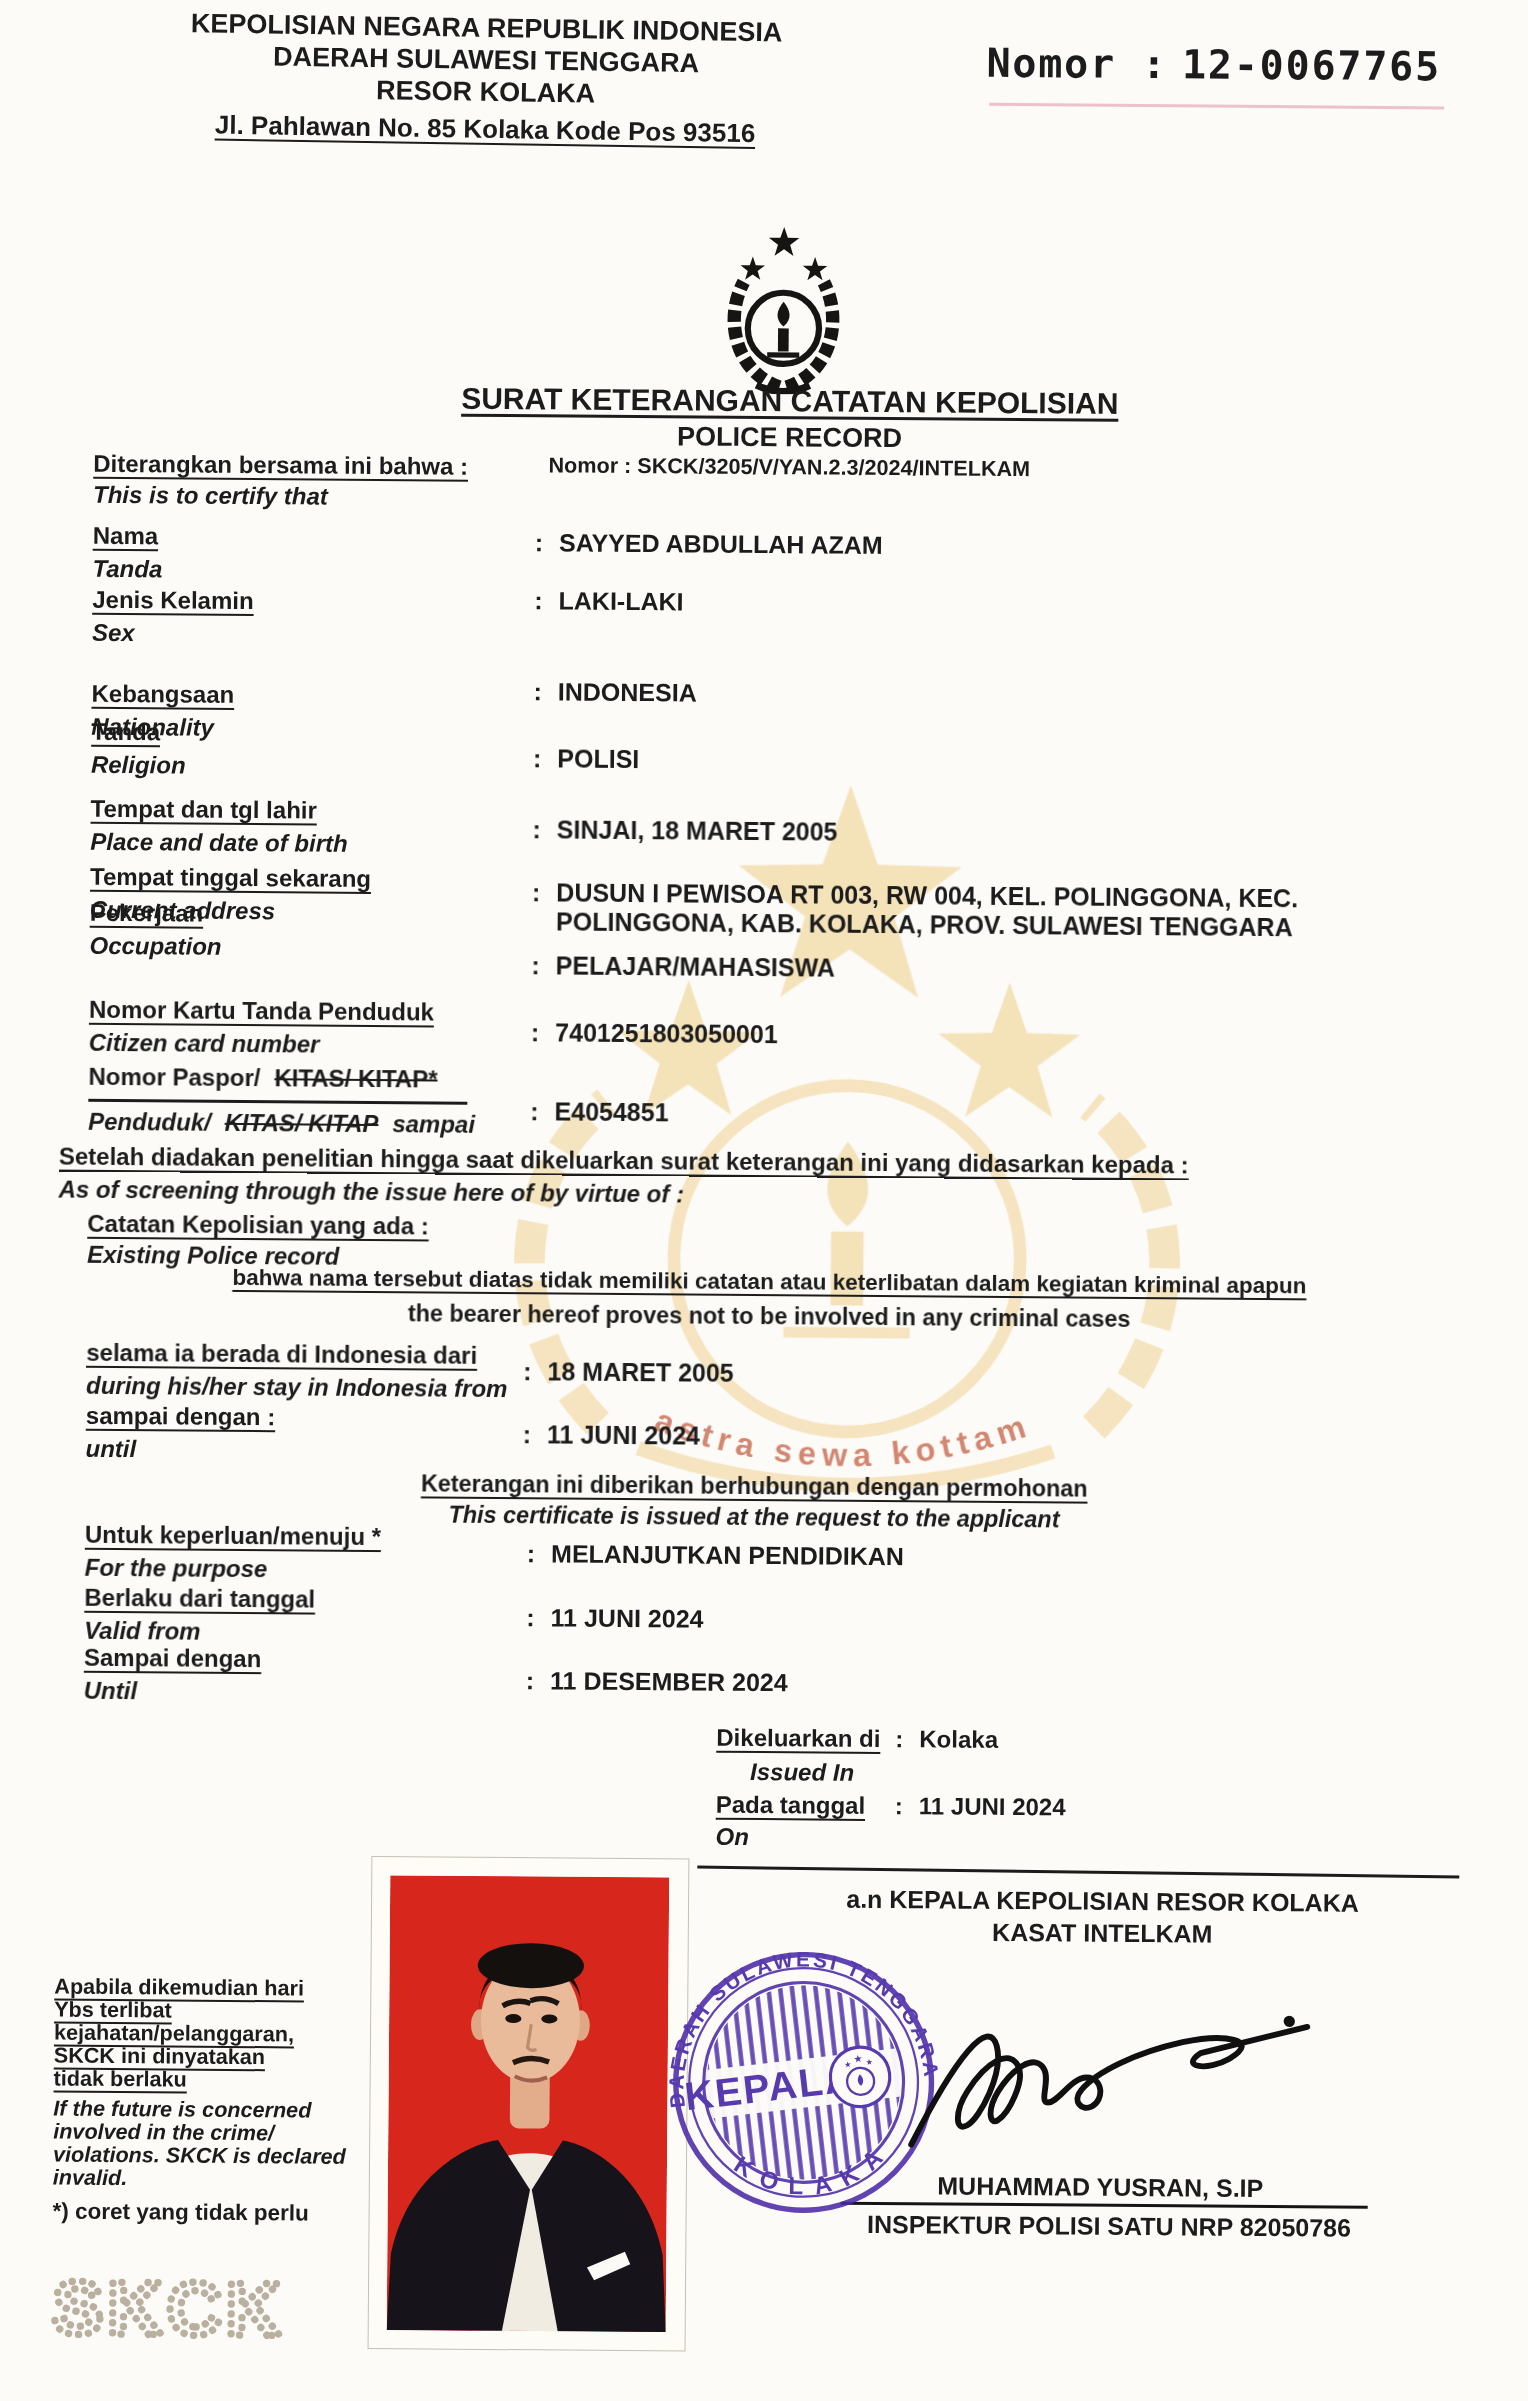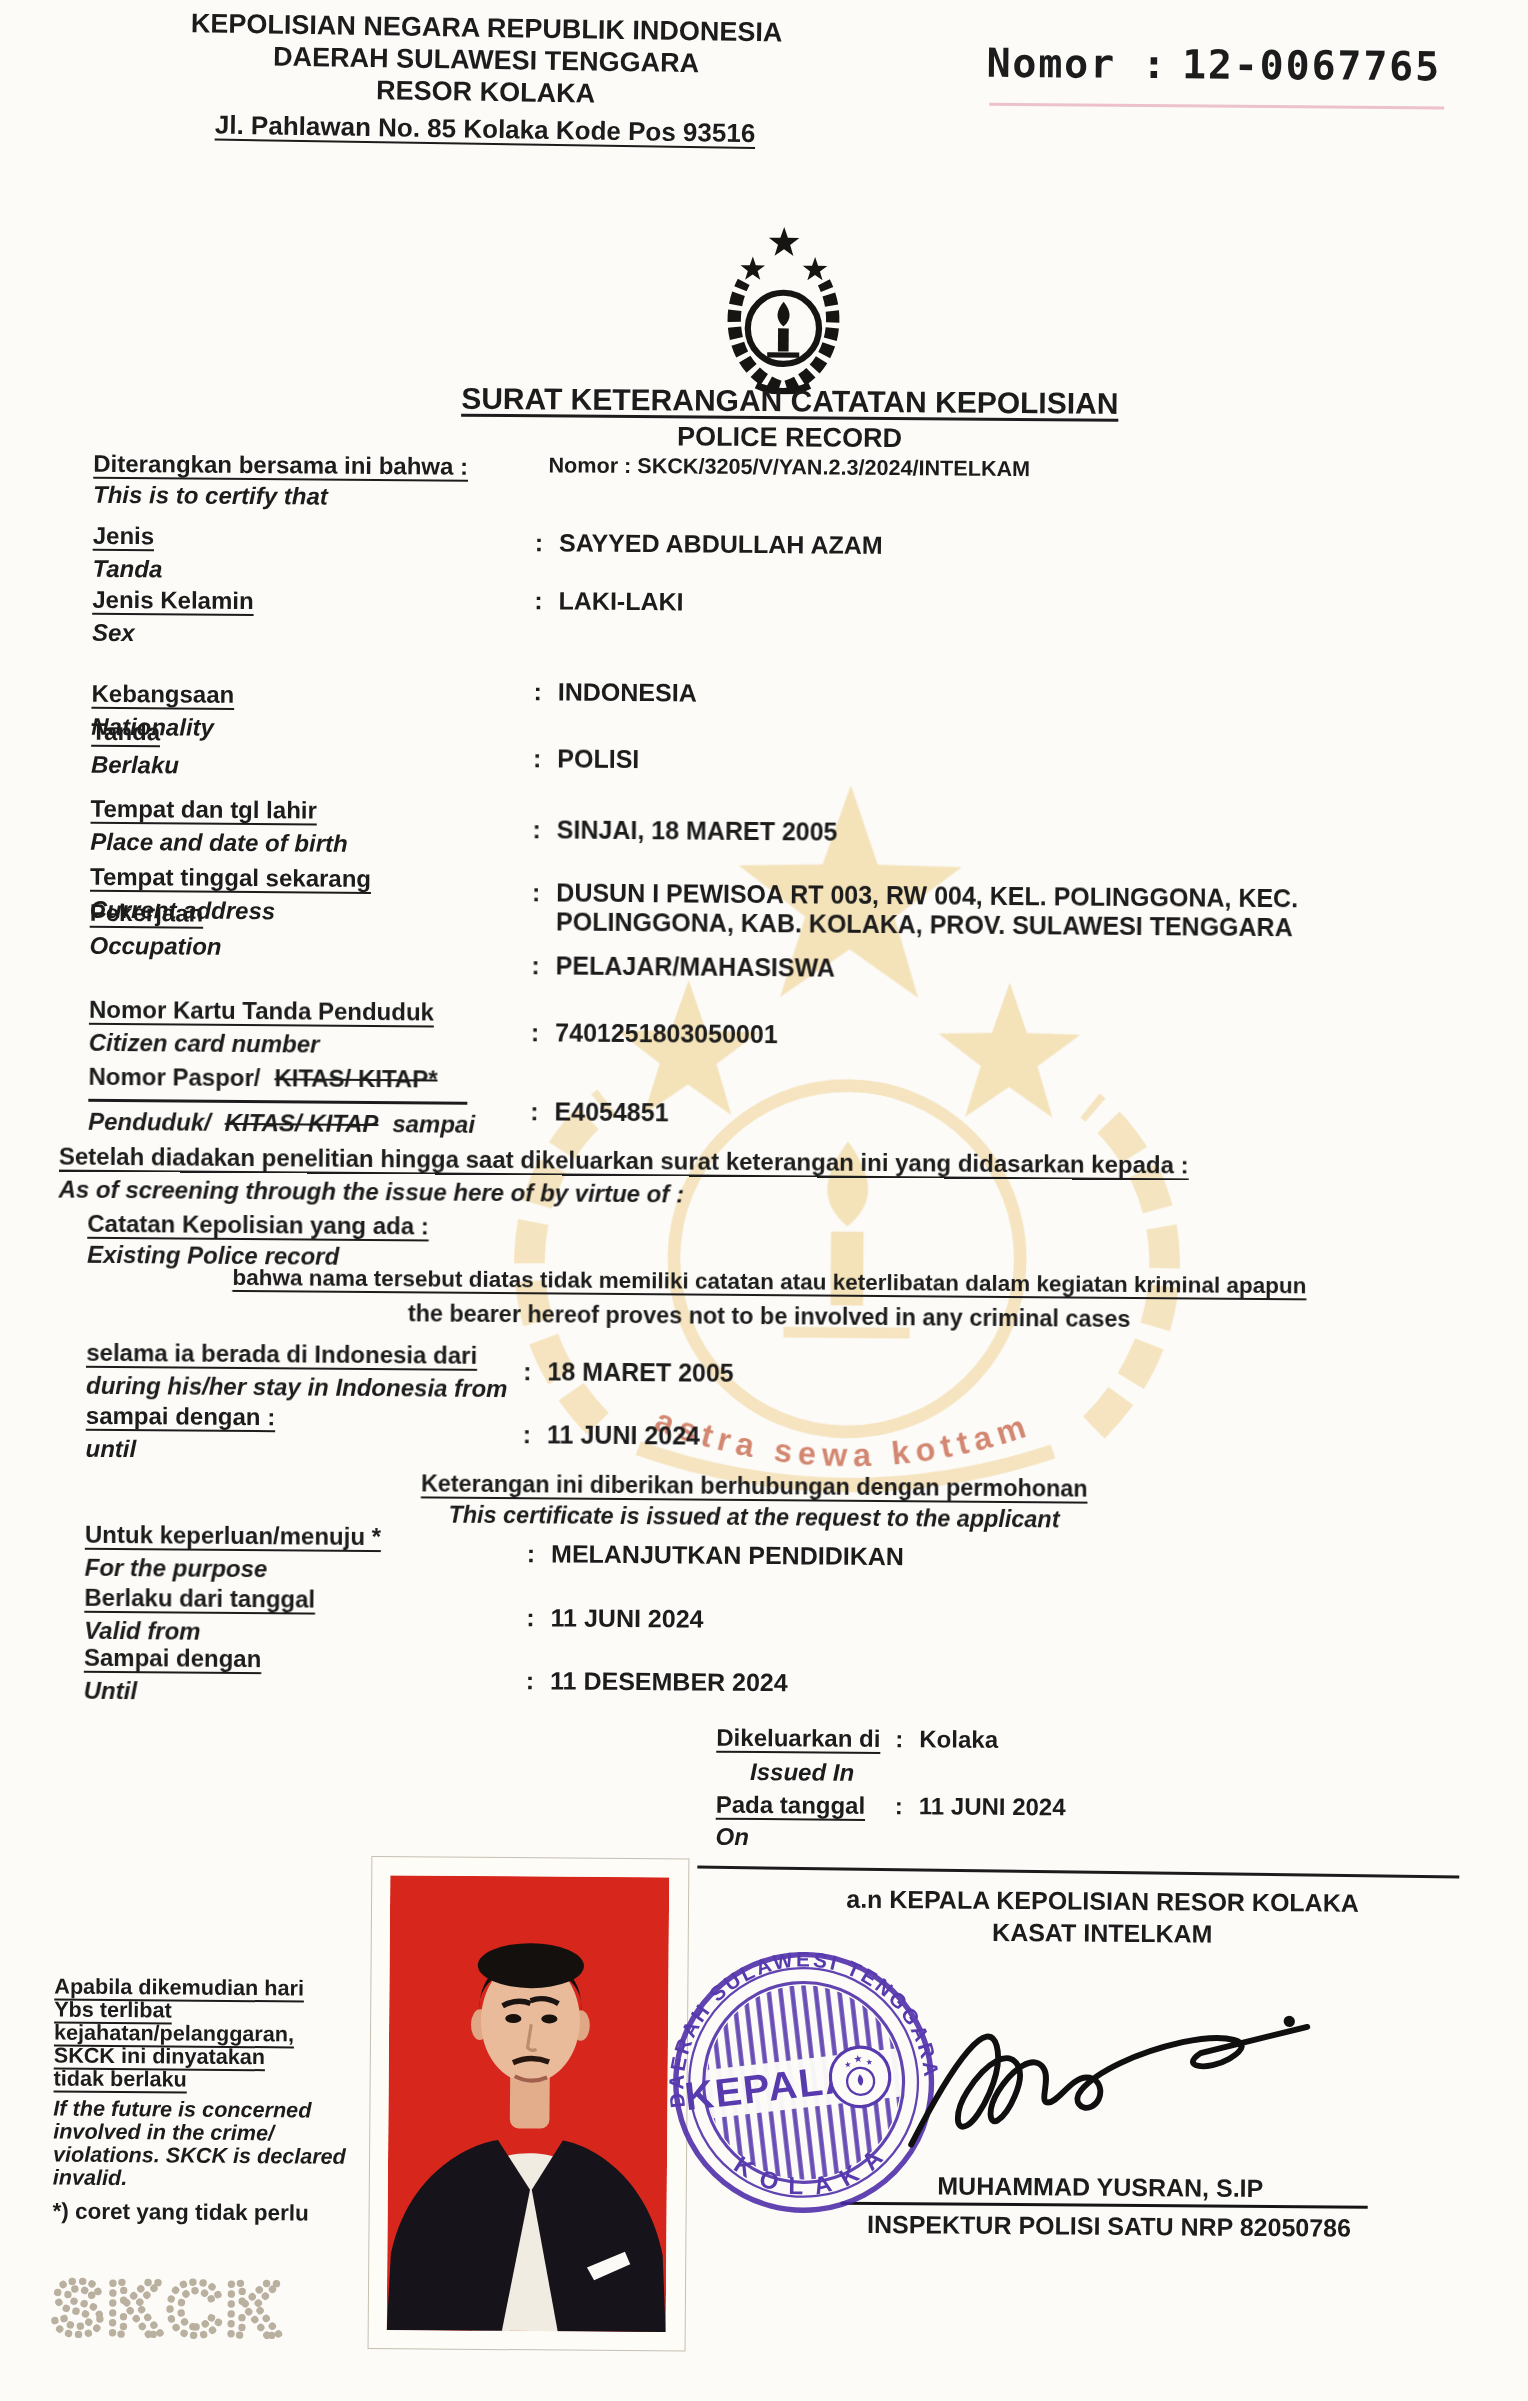--- a/index.html
+++ b/index.html
@@ -119,21 +119,21 @@
     <div class="engl">POLICE RECORD</div>
     <div class="num">Nomor : SKCK/3205/V/YAN.2.3/2024/INTELKAM</div>
   </div>
 
   <div class="abs intro">
     <div class="u">Diterangkan bersama ini bahwa :</div>
     <div class="it">This is to certify that</div>
   </div>
 
   <div class="frow" style="top:526px">
-    <div class="u">Jenis</div>
+    <div class="u">Nama</div>
     <div class="en it">Tanda</div>
   </div>
   <div class="fval" style="left:539px;top:530px">
     <span>:</span>
         <span>SAYYED ABDULLAH AZAM</span>
   </div>
 
   <div class="frow" style="top:590px">
     <div class="u">Jenis Kelamin</div>
     <div class="en it">Sex</div>
@@ -147,21 +147,21 @@
     <div class="u">Kebangsaan</div>
     <div class="en it">Nationality</div>
   </div>
   <div class="fval" style="left:539px;top:679px">
     <span>:</span>
         <span>INDONESIA</span>
   </div>
 
   <div class="frow" style="top:722px">
     <div class="u">Tanda</div>
-    <div class="en it">Berlaku</div>
+    <div class="en it">Religion</div>
   </div>
   <div class="fval" style="left:539px;top:746px">
     <span>:</span>
         <span>POLISI</span>
   </div>
 
   <div class="frow" style="top:799px">
     <div class="u">Tempat dan tgl lahir</div>
     <div class="en it">Place and date of birth</div>
   </div>

